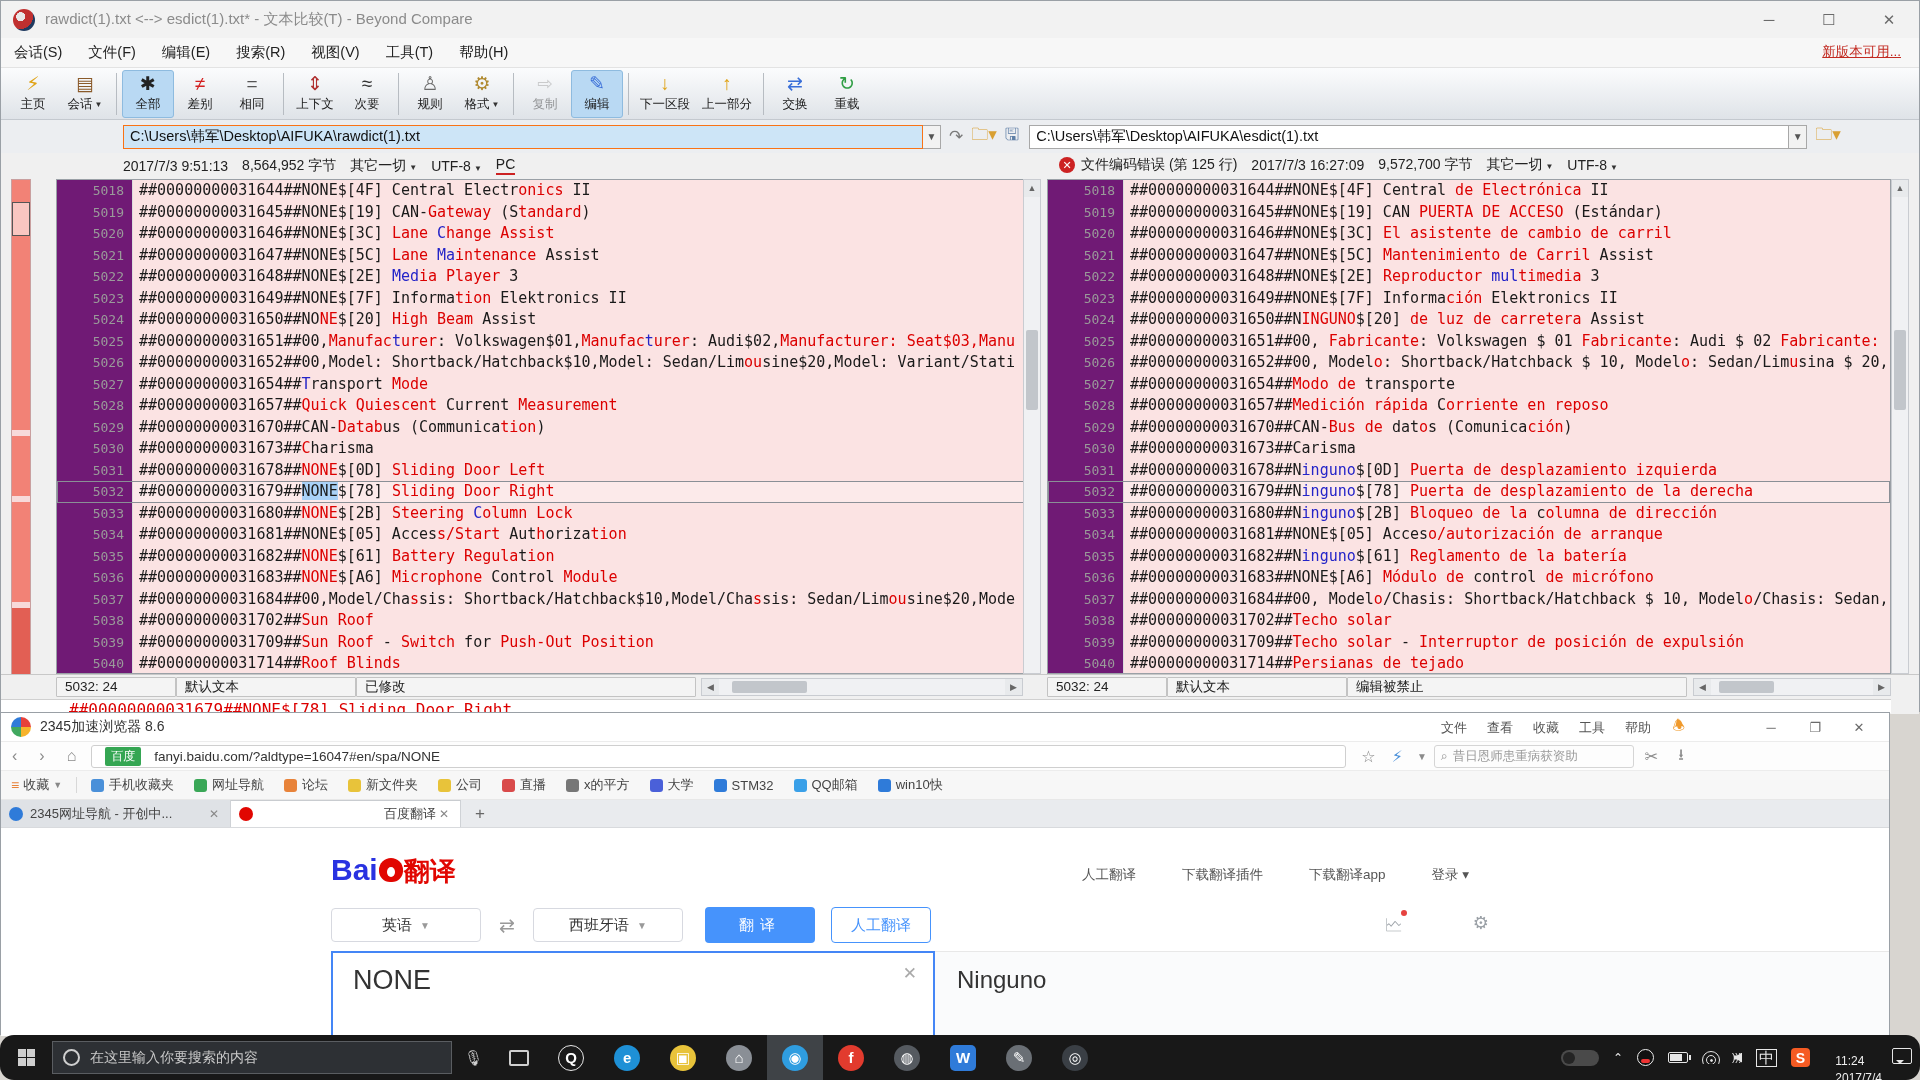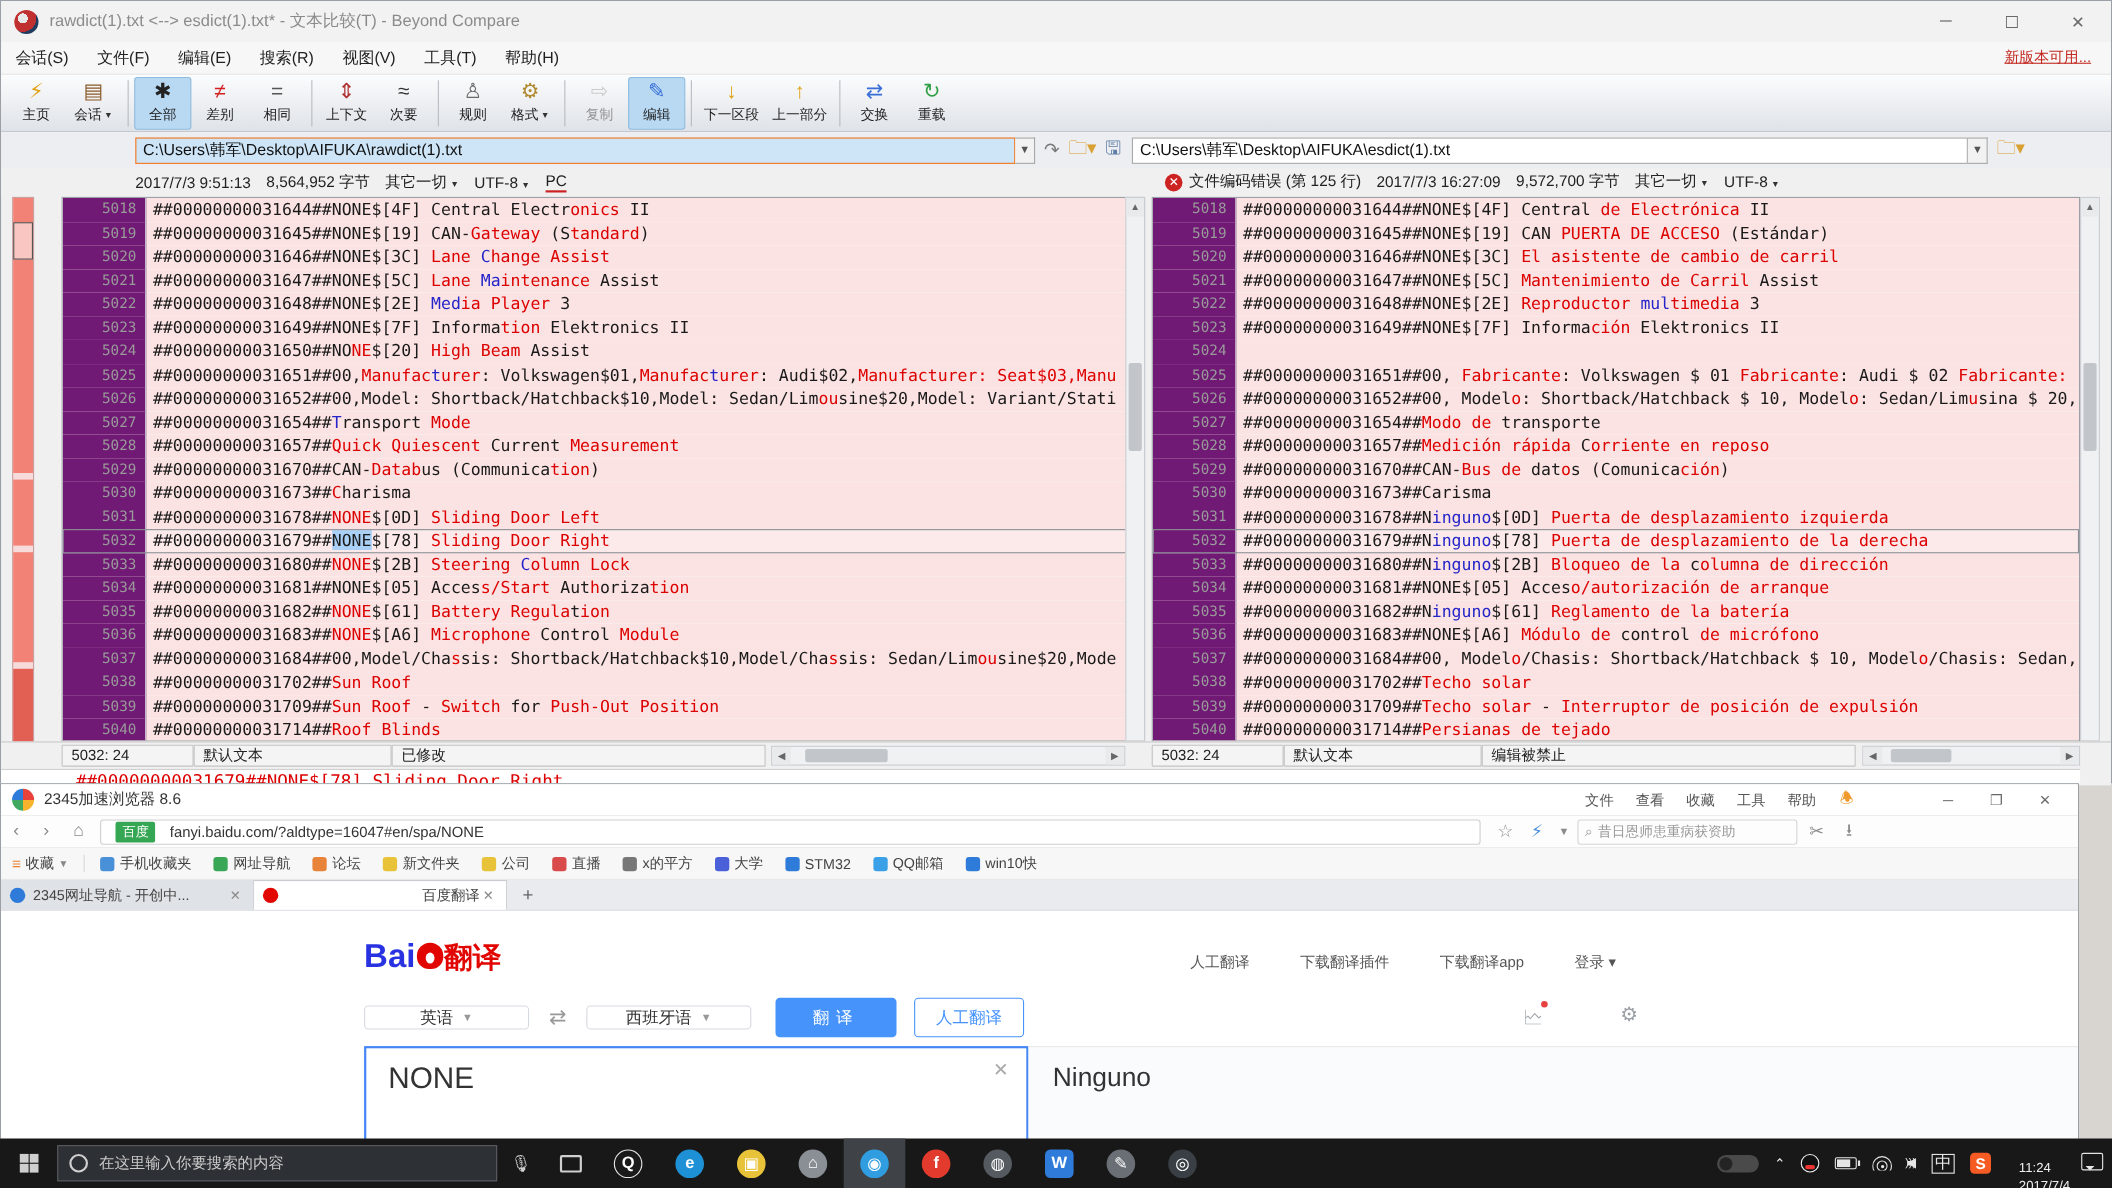--- a/index.html
+++ b/index.html
@@ -107,35 +107,35 @@
   .tabs-right { position:absolute; right:12px; bottom:4px; display:flex; gap:14px; color:#8a8a8a; font-size:14px; }
 
   .br-page { position:absolute; left:0; top:115px; width:100%; height:208px; background:#fff; overflow:hidden; }
   .bd-logo { position:absolute; left:330px; top:25px; font-size:30px; font-weight:bold; letter-spacing:0; }
   .bd-logo .bai { color:#2932e1; }
   .bd-paw { display:inline-block; width:24px; height:24px; border-radius:50% 50% 46% 46%; background:#e10601; position:relative; top:2px; margin:0 1px; }
   .bd-paw::after { content:""; position:absolute; left:8px; top:9px; width:8px; height:10px; border-radius:50%; background:#fff; }
   .bd-logo .fanyi { color:#e10601; font-size:26px; }
   .bd-links { position:absolute; right:420px; top:38px; display:flex; gap:46px; font-size:13.5px; color:#555; }
   .bd-controls { position:absolute; left:330px; top:79px; display:flex; align-items:center; }
-  .lang-sel { width:150px; height:22px; border:1px solid #d7d9e0; border-radius:4px; display:flex; align-items:center; justify-content:center; gap:8px; font-size:15px; color:#333; }
+  .lang-sel { width:150px; height:34px; border:1px solid #d7d9e0; border-radius:4px; display:flex; align-items:center; justify-content:center; gap:8px; font-size:15px; color:#333; }
   .lang-swap { font-size:19px; color:#999; padding:0 18px; }
   .btn-translate { width:110px; height:36px; background:#4693fc; color:#fff; border-radius:4px; font-size:15px; display:flex; align-items:center; justify-content:center; margin-left:22px; letter-spacing:6px; }
   .btn-human { width:100px; height:36px; border:1px solid #4693fc; color:#4693fc; border-radius:4px; font-size:15px; display:flex; align-items:center; justify-content:center; margin-left:16px; }
   .bd-tools { position:absolute; right:400px; top:84px; display:flex; gap:70px; color:#9aa0a6; font-size:18px; }
   .tool-dot { position:relative; }
   .tool-dot::after { content:""; position:absolute; right:-4px; top:-2px; width:6px; height:6px; border-radius:50%; background:#e64340; }
   .bd-input { position:absolute; left:330px; top:123px; width:604px; height:120px; border:2px solid #4486f6; background:#fff; }
   .bd-input .txt { position:absolute; left:20px; top:12px; font-size:27px; color:#333; }
   .bd-input .clear { position:absolute; right:16px; top:10px; color:#aaa; font-size:17px; }
   .bd-result { position:absolute; left:934px; top:123px; width:956px; height:120px; background:#fafbfc; border-top:1px solid #e8e8e8; }
   .bd-result .txt { position:absolute; left:22px; top:14px; font-size:24px; color:#333; }
 
   
-  .taskbar { position:absolute; left:0; top:1035px; width:1920px; height:45px; background:#181818; display:flex; align-items:center; }
+  .taskbar { position:absolute; left:0; top:1035px; width:1920px; height:45px; background:#181818; display:flex; align-items:center;border-radius:14px; }
   .tb-start { width:52px; height:45px; display:flex; align-items:center; justify-content:center; }
   .win-logo { width:17px; height:17px; display:grid; grid-template-columns:8px 8px; grid-template-rows:8px 8px; gap:1px; }
   .win-logo i { background:#cfcfcf; }
   .tb-search { width:400px; height:33px; background:#2d3034; border:1px solid #5a5d61; display:flex; align-items:center; gap:10px; padding:0 10px; color:#c9c9c9; font-size:14px; }
   .cortana-ring { width:17px; height:17px; border:2px solid #cfcfcf; border-radius:50%; }
   .tb-mic { color:#cfcfcf; font-size:15px; padding:0 12px; }
   .taskview { width:20px; height:16px; border:2px solid #cfcfcf; border-radius:2px; margin:0 14px; position:relative; }
   .apps { display:flex; }
   .app { width:56px; height:45px; display:flex; align-items:center; justify-content:center; }
   .app.active { background:#3f4347; }
@@ -326,21 +326,21 @@
       <div class="vs-btn">▲</div>
       <div class="vs-thumb"></div>
     </div>
     <div class="bc-editor" id="pane-right">
         <div class="row"><span class="num">5018</span><span class="code"><span class="seg-k">##00000000031644##NONE$[4F] Central </span><span class="seg-r">de Electrónica</span><span class="seg-k"> II</span></span></div>
         <div class="row"><span class="num">5019</span><span class="code"><span class="seg-k">##00000000031645##NONE$[19] CAN </span><span class="seg-r">PUERTA DE ACCESO</span><span class="seg-k"> (Estándar)</span></span></div>
         <div class="row"><span class="num">5020</span><span class="code"><span class="seg-k">##00000000031646##NONE$[3C] </span><span class="seg-r">El asistente de cambio de carril</span></span></div>
         <div class="row"><span class="num">5021</span><span class="code"><span class="seg-k">##00000000031647##NONE$[5C] </span><span class="seg-r">Mantenimiento de Carril</span><span class="seg-k"> Assist</span></span></div>
         <div class="row"><span class="num">5022</span><span class="code"><span class="seg-k">##00000000031648##NONE$[2E] </span><span class="seg-r">Reproductor </span><span class="seg-b">mul</span><span class="seg-r">timedia </span><span class="seg-k">3</span></span></div>
         <div class="row"><span class="num">5023</span><span class="code"><span class="seg-k">##00000000031649##NONE$[7F] Informa</span><span class="seg-r">ción</span><span class="seg-k"> Elektronics II</span></span></div>
-        <div class="row"><span class="num">5024</span></div>
+        <div class="row"><span class="num">5024</span><span class="code"><span class="seg-k">##00000000031650##N</span><span class="seg-r">INGUNO</span><span class="seg-k">$[20] </span><span class="seg-r">de luz de carretera</span><span class="seg-k"> Assist</span></span></div>
         <div class="row"><span class="num">5025</span><span class="code"><span class="seg-k">##00000000031651##00, </span><span class="seg-r">Fabricante</span><span class="seg-k">: Volkswagen $ 01 </span><span class="seg-r">Fabricante</span><span class="seg-k">: Audi $ 02 </span><span class="seg-r">Fabricante:</span></span></div>
         <div class="row"><span class="num">5026</span><span class="code"><span class="seg-k">##00000000031652##00, Model</span><span class="seg-r">o</span><span class="seg-k">: Shortback/Hatchback $ 10, Model</span><span class="seg-r">o</span><span class="seg-k">: Sedan/Lim</span><span class="seg-r">u</span><span class="seg-k">sina $ 20,</span></span></div>
         <div class="row"><span class="num">5027</span><span class="code"><span class="seg-k">##00000000031654##</span><span class="seg-r">Modo de </span><span class="seg-k">transporte</span></span></div>
         <div class="row"><span class="num">5028</span><span class="code"><span class="seg-k">##00000000031657##</span><span class="seg-r">Medición rápida </span><span class="seg-k">C</span><span class="seg-r">orriente en reposo</span></span></div>
         <div class="row"><span class="num">5029</span><span class="code"><span class="seg-k">##00000000031670##CAN-</span><span class="seg-r">Bus de </span><span class="seg-k">dat</span><span class="seg-r">o</span><span class="seg-k">s (Comunica</span><span class="seg-r">ción</span><span class="seg-k">)</span></span></div>
         <div class="row"><span class="num">5030</span><span class="code"><span class="seg-k">##00000000031673##Carisma</span></span></div>
         <div class="row"><span class="num">5031</span><span class="code"><span class="seg-k">##00000000031678##N</span><span class="seg-b">inguno</span><span class="seg-k">$[0D] </span><span class="seg-r">Puerta de desplazamiento izquierda</span></span></div>
         <div class="row sel"><span class="num">5032</span><span class="code"><span class="seg-k">##00000000031679##N</span><span class="seg-b">inguno</span><span class="seg-k">$[78] </span><span class="seg-r">Puerta de desplazamiento de la derecha</span></span></div>
         <div class="row"><span class="num">5033</span><span class="code"><span class="seg-k">##00000000031680##N</span><span class="seg-b">inguno</span><span class="seg-k">$[2B] </span><span class="seg-r">Bloqueo de la </span><span class="seg-k">c</span><span class="seg-r">olumna de dirección</span></span></div>
         <div class="row"><span class="num">5034</span><span class="code"><span class="seg-k">##00000000031681##NONE$[05] Acces</span><span class="seg-r">o/autorización de arranque</span></span></div>

